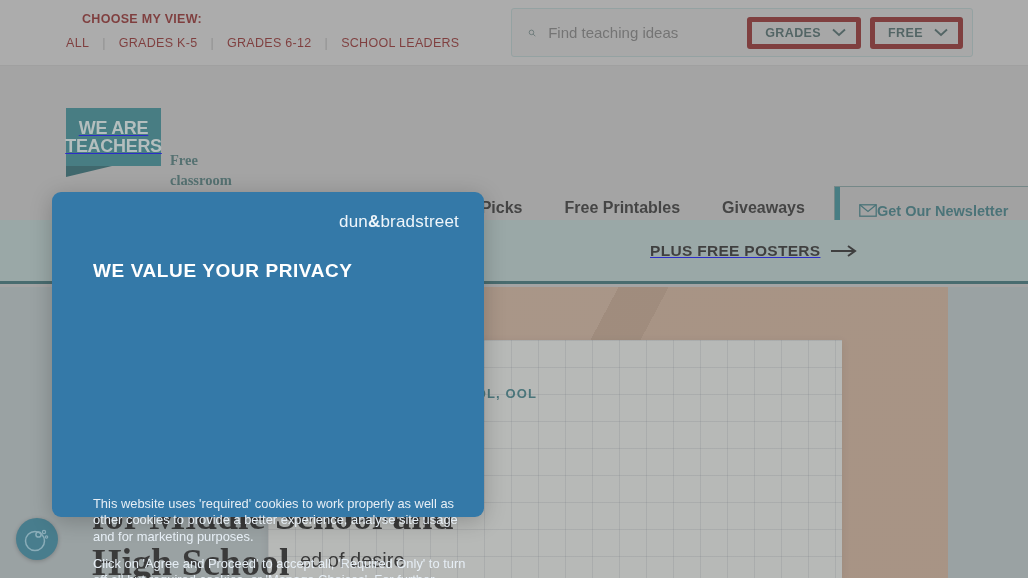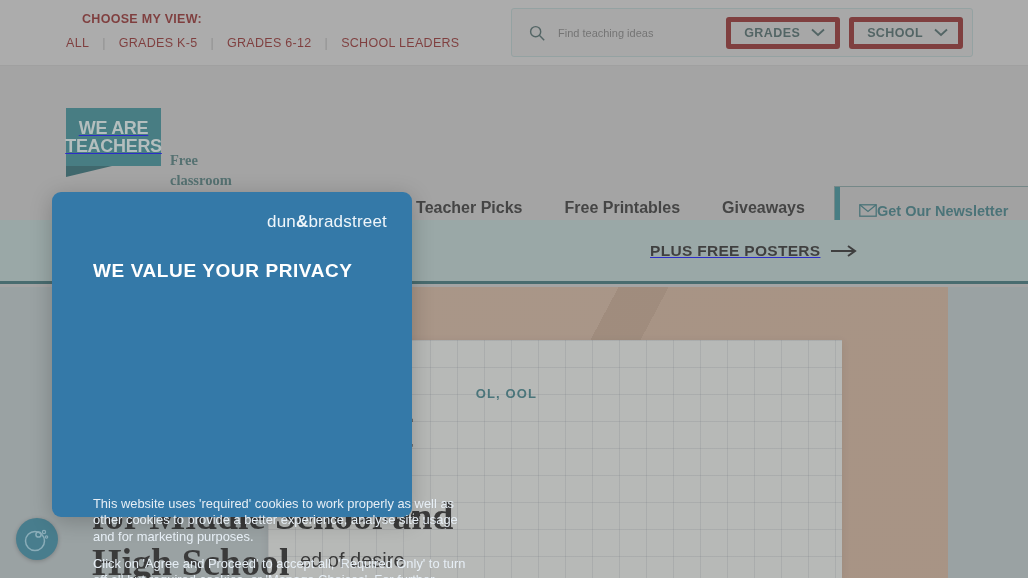--- a/index.html
+++ b/index.html
@@ -34,21 +34,21 @@
 
   .searchbar {
     position:absolute; left:511px; top:8px; width:462px; height:49px;
     border:1px solid #9fb3b3; border-radius:3px;
     background:#bdbdbd; display:flex; align-items:center;
   }
   .search-icon { margin-left:16px; width:18px; height:18px; display:block; }
   .search-input {
     flex:1; border:none; outline:none; background:transparent;
     font-family:"Liberation Sans", sans-serif;
-    font-size:11px; color:#14532d; margin-left:12px;
+    font-size:15px; color:#14532d; margin-left:12px;
   }
   .search-input::placeholder { color:#6e6e6e; }
   .filter-btn {
     height:32px; border:5px solid #7f1d1d; border-radius:3px;
     background:#bbbbbb; display:flex; align-items:center;
     padding:0 10px 0 13px; margin-right:9px; cursor:pointer;
   }
   .filter-btn span {
     font-size:12.5px; font-weight:bold; color:#3c5757; letter-spacing:.4px;
   }
@@ -179,21 +179,21 @@
   .a11y {
     position:absolute; left:16px; top:518px; width:42px; height:42px;
     border-radius:50%; background:#2b7b93; cursor:pointer;
     box-shadow:0 1px 4px rgba(0,0,0,.3);
   }
 
   
   .backdrop { position:absolute; inset:0; background:rgba(128,128,128,.34); }
 
   .modal {
-    position:absolute; left:52px; top:192px; width:360px; height:325px;
+    position:absolute; left:52px; top:192px; width:432px; height:325px;
     background:#3479a8; border-radius:9px;
     box-shadow:0 4px 22px rgba(0,0,0,.22);
     color:#ffffff;
   }
   .brand {
     position:absolute; right:25px; top:20px;
     font-size:17px; letter-spacing:.2px; color:#eef5fa;
     font-family:"Liberation Sans", sans-serif;
   }
   .brand b { font-weight:bold; }
@@ -233,21 +233,21 @@
         <line x1="12.6" y1="12.6" x2="18" y2="18" stroke="#3c5757" stroke-width="1.6"></line>
       </svg>
       <input class="search-input" type="text" placeholder="Find teaching ideas" style="">
       <div class="filter-btn">
         <span>GRADES</span>
         <svg class="chev" width="14" height="9" viewBox="0 0 14 9">
           <polyline points="1,1.5 7,7 13,1.5" fill="none" stroke="#3c5757" stroke-width="1.8"></polyline>
         </svg>
       </div>
       <div class="filter-btn">
-        <span>SCHOOL</span>
+        <span>FREE</span>
         <svg class="chev" width="14" height="9" viewBox="0 0 14 9">
           <polyline points="1,1.5 7,7 13,1.5" fill="none" stroke="#3c5757" stroke-width="1.8"></polyline>
         </svg>
       </div>
     </div>
   </div>
 
   <div class="mainhead">
     <a class="logo" href="#">
       <div class="logo-body">

